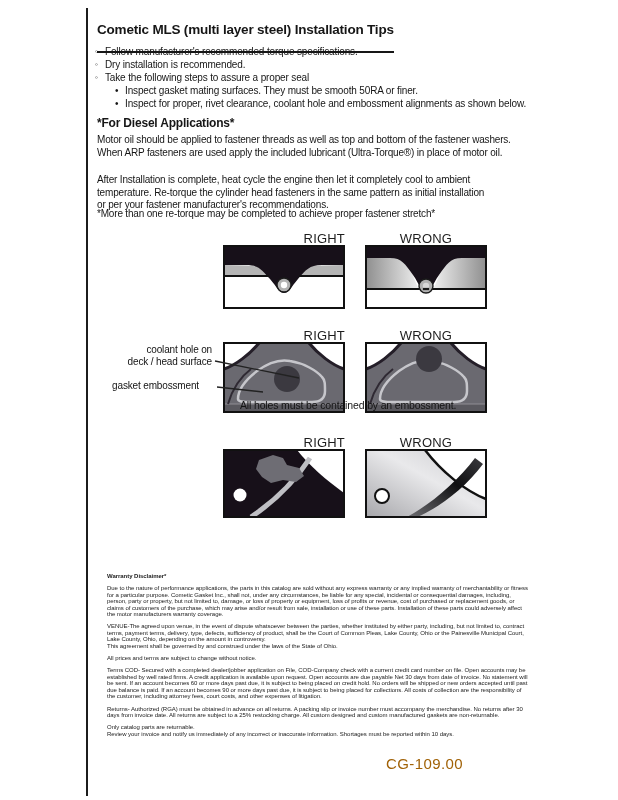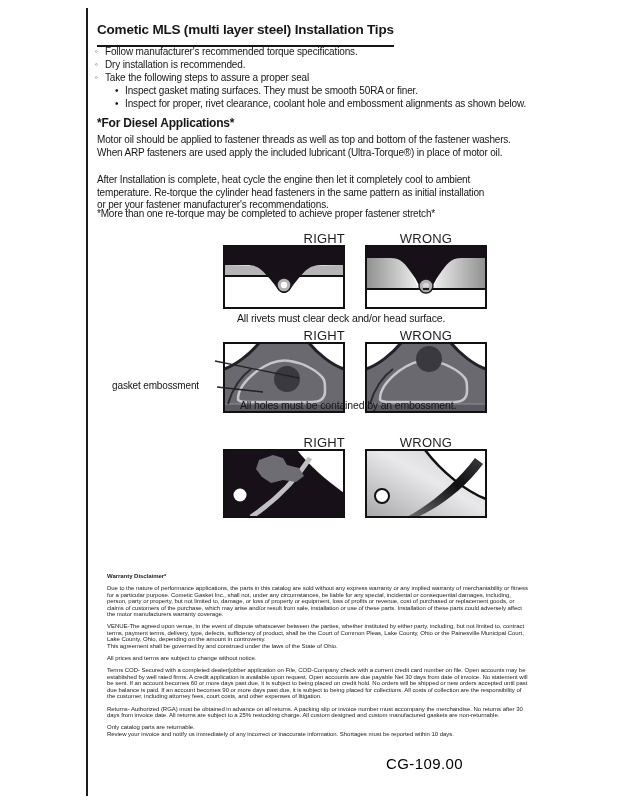--- a/index.html
+++ b/index.html
@@ -4,21 +4,21 @@
 <style>
   html,body{margin:0;padding:0;background:#ffffff;}
   .page{position:relative;width:618px;height:800px;background:#ffffff;overflow:hidden;
         font-family:"Liberation Sans","DejaVu Sans",sans-serif;color:#161616;}
   .abs{position:absolute;}
   .pre{white-space:pre-line;}
 
   .left-rule{left:86px;top:8px;width:2px;height:788px;background:#1c1c1c;}
 
   .doc-title{left:97px;top:20px;font-size:13.5px;font-weight:bold;letter-spacing:-0.2px;
-             border-bottom:2px solid #161616;padding-bottom:8px;display:inline-block;}
+             border-bottom:2px solid #161616;padding-bottom:14px;display:inline-block;}
 
   .bullets{left:95px;top:45px;width:480px;font-size:10px;letter-spacing:-0.15px;}
   .brow{display:flex;line-height:13px;}
   .brow .mk{width:10px;flex:0 0 10px;text-align:left;font-size:8px;line-height:13px;}
   .brow.sub{margin-left:20px;}
   .brow.sub .mk{font-size:10px;}
 
   .diesel-heading{left:97px;top:116px;font-size:12px;font-weight:bold;letter-spacing:-0.2px;}
   .body-par{left:97px;top:0;width:470px;font-size:10px;line-height:12.6px;letter-spacing:-0.18px;}
   .p1{top:134px;} .p2{top:174px;} .pnote{top:208px;}
@@ -37,21 +37,21 @@
 
   .callout{font-size:10px;line-height:11.5px;letter-spacing:-0.15px;text-align:right;color:#141414;}
   .callout1{left:82px;top:344px;width:130px;}
   .callout2{left:67px;top:380px;width:132px;}
   .leader-lines{left:0;top:0;width:618px;height:800px;pointer-events:none;}
 
   .legal{left:107px;top:573px;width:423px;font-size:6px;line-height:6.4px;letter-spacing:-0.04px;color:#222;}
   .legal .lg-h{font-weight:bold;margin:0 0 6px 0;}
   .legal p{margin:0 0 6px 0;}
 
-  .doc-number{left:386px;top:755px;font-size:15px;letter-spacing:0.4px;color:#000000;}
+  .doc-number{left:386px;top:755px;font-size:15px;letter-spacing:0.4px;color:#a16207;}
 </style>
 </head>
 <body>
 
 <div class="page">
 
   <div class="abs left-rule"></div>
 
   <div class="abs" style="left:97px;top:20px;">
     <span class="doc-title" style="position:static;">Cometic MLS (multi layer steel) Installation Tips</span>
@@ -122,25 +122,26 @@
       <path d="M121,13 L80,13 C76,25 72,37 68,44 L121,44 Z" fill="url(#gR)"></path>
       <path d="M1,1 H121 V13 H97 C85,13 82,19 74,30 C67,40 66,47 61,47 C56,47 55,40 48,30 C40,19 37,13 25,13 H1 Z" fill="#171019"></path>
       <path d="M1,44 H121" stroke="#111111" stroke-width="2"></path>
       <circle cx="61" cy="41" r="7" fill="#b2b2b2" stroke="#1a1a1a" stroke-width="1.4"></circle>
       <circle cx="61" cy="41" r="3.2" fill="#d8d8d8"></circle>
       <rect x="57.9" y="42.9" width="6.2" height="2.2" fill="#1a1a1a"></rect>
       <rect x="1" y="1" width="120" height="62" fill="none" stroke="#111111" stroke-width="2"></rect>
     </svg>
   </div>
 
-  <div class="abs caption cap1">All rivets must clear deck and/or head surface.</div>
 
   <div class="abs rw-label col-left r2-label">RIGHT</div>
   <div class="abs rw-label col-right r2-label">WRONG</div>
 
+  <div class="abs callout callout1 pre">coolant hole on
+deck / head surface</div>
   <div class="abs callout callout2">gasket embossment</div>
 
   <div class="abs dbox col-left r2-box">
     <svg width="122" height="71" viewBox="0 0 122 71">
       <rect x="0" y="0" width="122" height="71" fill="#6a6970"></rect>
       <path d="M1,1 L36,1 C27,12 13,23 1,27 Z" fill="#ffffff"></path>
       <path d="M36,1 C27,12 13,23 1,27" stroke="#241e28" stroke-width="3" fill="none"></path>
       <path d="M86,1 L121,1 L121,27 C109,23 95,12 86,1 Z" fill="#ffffff"></path>
       <path d="M86,1 C95,12 109,23 121,27" stroke="#241e28" stroke-width="3" fill="none"></path>
       <rect x="1" y="62" width="120" height="8" fill="#5a595f"></rect>

